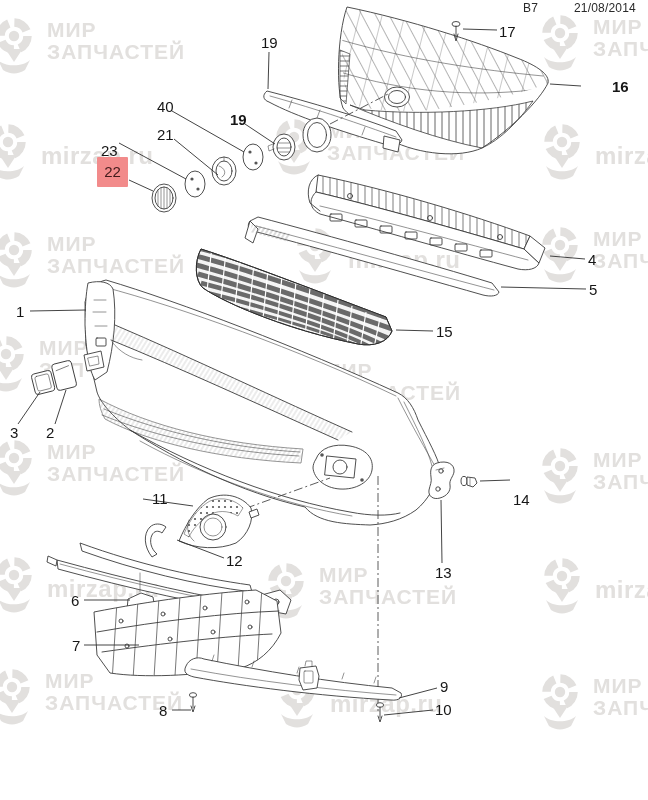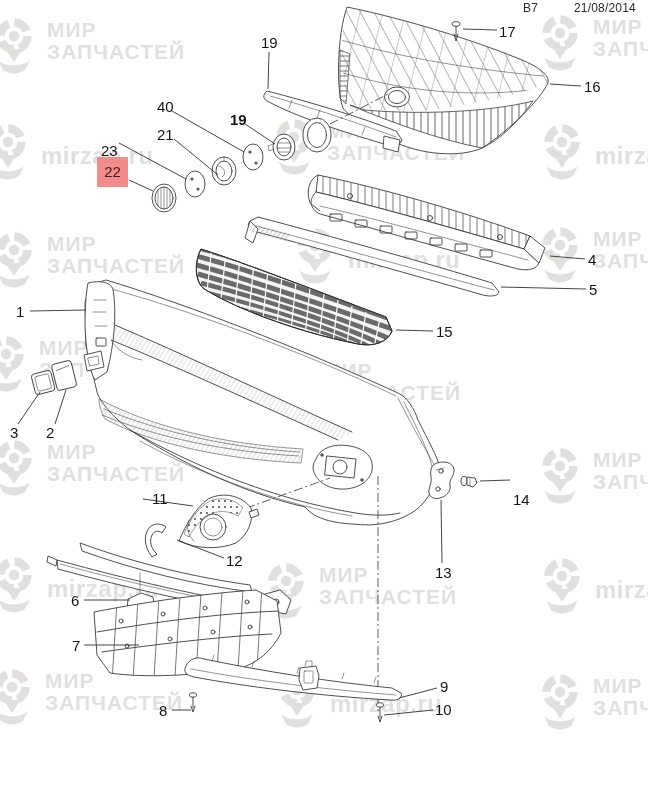--- a/index.html
+++ b/index.html
@@ -421,21 +421,21 @@
     <div class="callout" style="left:71px;top:593px;">6</div>
     <div class="callout" style="left:72px;top:638px;">7</div>
     <div class="callout" style="left:159px;top:703px;">8</div>
     <div class="callout" style="left:440px;top:679px;">9</div>
     <div class="callout" style="left:435px;top:702px;">10</div>
     <div class="callout" style="left:112px;top:491px;margin-left:40px;">11</div>
     <div class="callout" style="left:226px;top:553px;text-align:right;">12</div>
     <div class="callout" style="left:435px;top:565px;">13</div>
     <div class="callout" style="left:513px;top:492px;">14</div>
     <div class="callout" style="left:436px;top:324px;">15</div>
-    <div class="callout" style="left:584px;top:79px;">16</div>
+    <div class="callout" style="left:612px;top:79px;font-weight:bold;">16</div>
     <div class="callout" style="left:499px;top:24px;">17</div>
     <div class="callout" style="left:261px;top:35px;">19</div>
     <div class="callout" style="left:230px;top:112px;font-weight:bold;">19</div>
     <div class="callout" style="left:157px;top:99px;">40</div>
     <div class="callout" style="left:157px;top:127px;">21</div>
     <div class="callout hl" style="left:97px;top:157px;">22</div>
     <div class="callout" style="left:101px;top:143px;">23</div>
   </div>
 
 </div>

